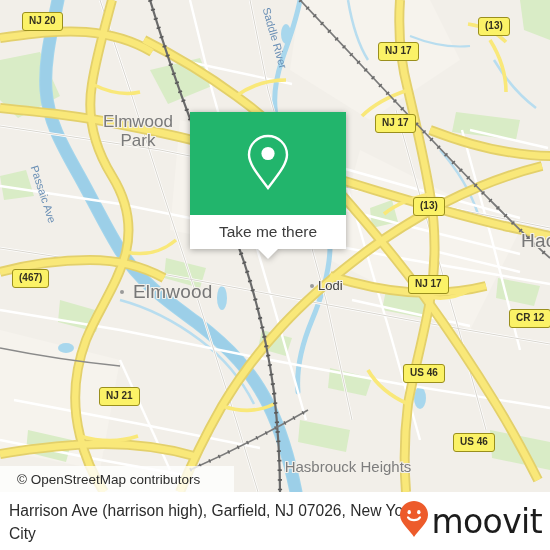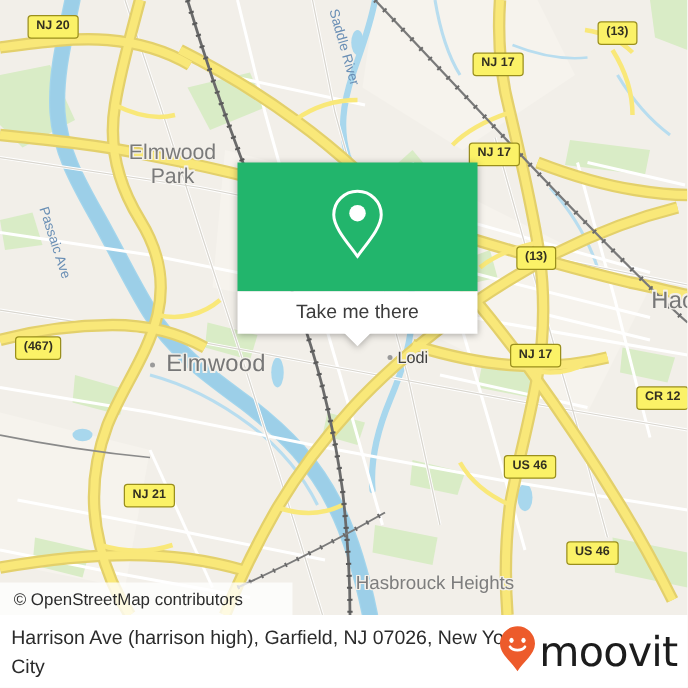--- a/index.html
+++ b/index.html
@@ -92,22 +92,22 @@
     padding: 3px 6px 4px 6px;
     font-family: "Liberation Sans", sans-serif;
     white-space: nowrap;
     box-sizing: border-box;
   }
 
   
   #popup {
     position: absolute;
     left: 190px;
-    top: 130px;
-    width: 192px;
+    top: 112px;
+    width: 156px;
     z-index: 40;
     filter: drop-shadow(0 1px 3px rgba(0,0,0,.32));
   }
   #popup-head {
     height: 103px;
     background: #22b56c;
     display: flex;
     align-items: center;
     justify-content: center;
   }
@@ -135,21 +135,21 @@
   
   #attribution {
     position: absolute;
     left: 0;
     top: 466px;
     height: 26px;
     width: 234px;
     background: rgba(255,255,255,.78);
     display: flex;
     align-items: center;
-    padding-left: 11px;
+    padding-left: 17px;
     box-sizing: border-box;
     color: #2c2c2c;
     font-size: 13.5px;
     z-index: 30;
   }
 
   
   #footer {
     position: absolute;
     left: 0;

